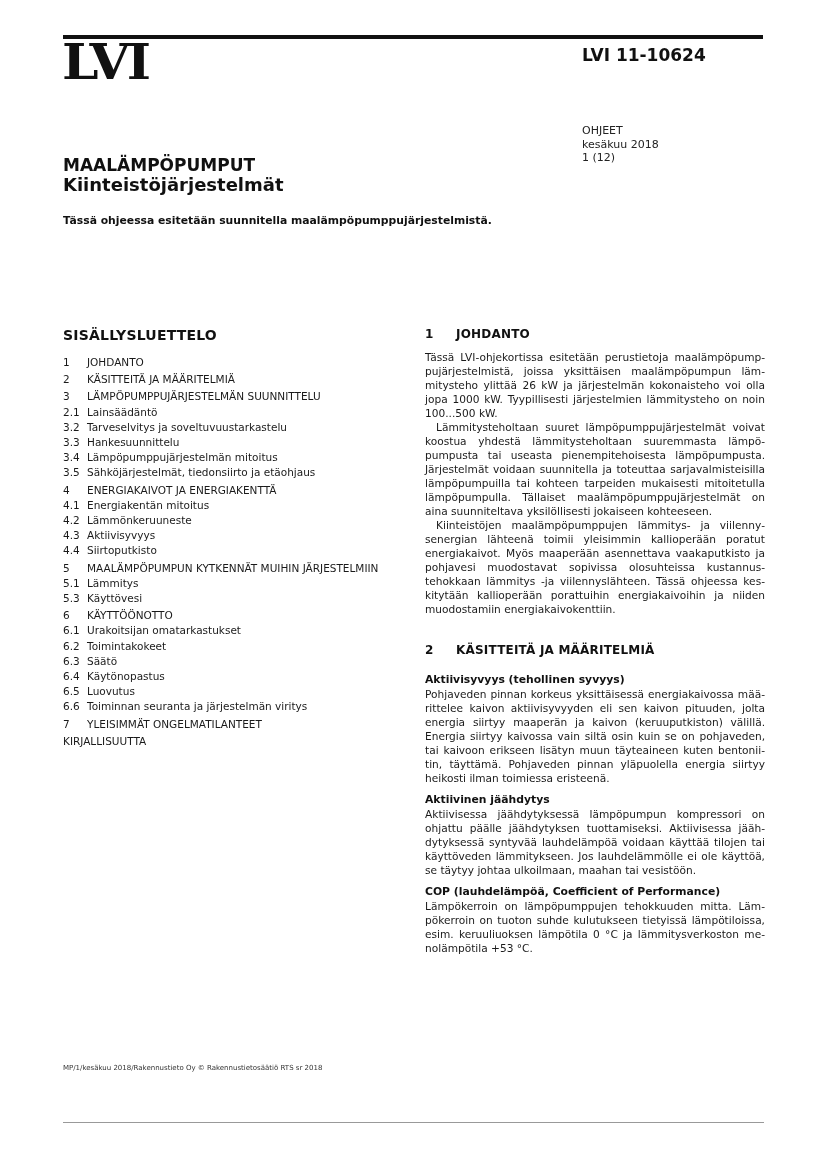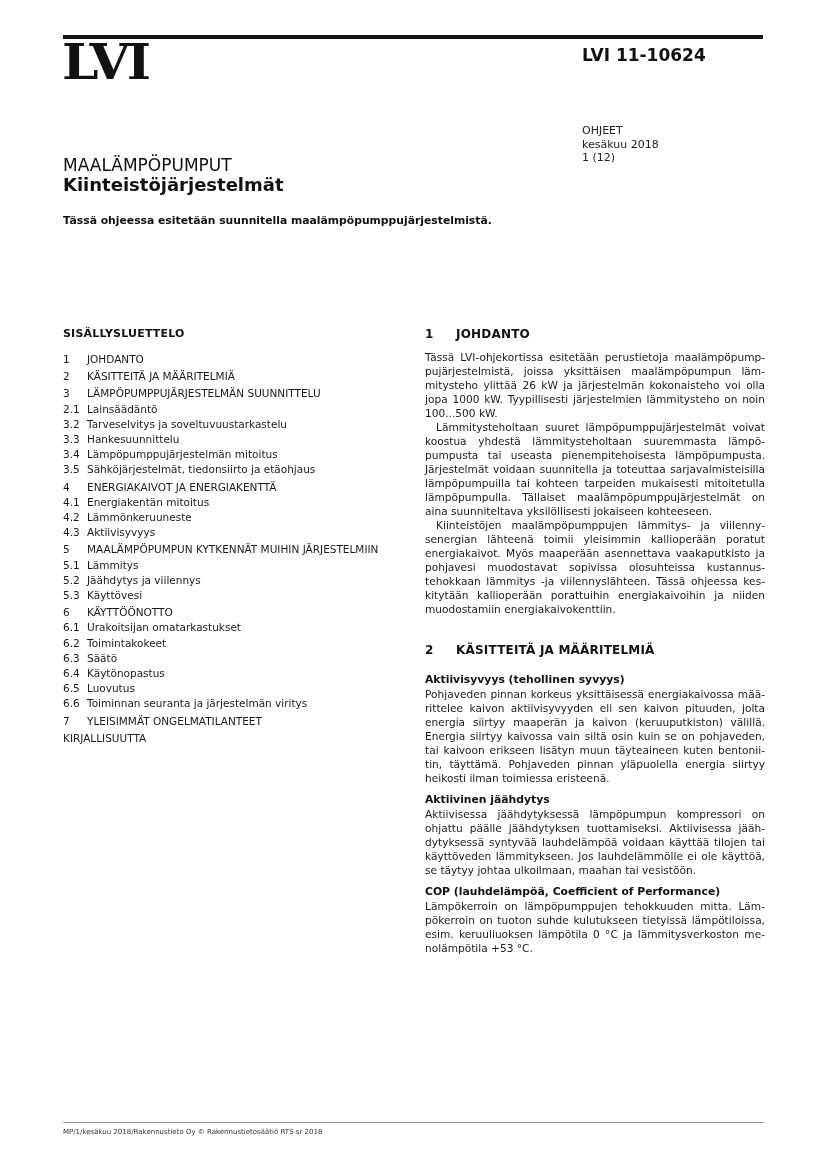--- a/index.html
+++ b/index.html
@@ -6,41 +6,41 @@
   html, body { width: 827px; height: 1169px; background: #ffffff; overflow: hidden; }
   body { position: relative; font-family: "DejaVu Sans", sans-serif; color: #111; }
 
   .top-rule { position: absolute; left: 63px; top: 35px; width: 700px; height: 4px; background: #111; }
   .logo { position: absolute; left: 62px; top: 38px; font-family: "DejaVu Serif", serif; font-weight: bold; font-size: 52px; line-height: 50px; letter-spacing: -3px; color: #111; transform: scaleY(0.95); transform-origin: top left; }
 
   .doc-code { position: absolute; left: 582px; top: 45px; font-weight: bold; font-size: 17px; color: #111; }
   .doc-meta { position: absolute; left: 582px; top: 83px; font-size: 11px; line-height: 13.5px; color: #222; margin-top: 41px; }
 
   .title-block { position: absolute; left: 63px; top: 155px; }
-  .main-title { font-weight: normal; font-size: 17px; line-height: 20px; color: #111; }
+  .main-title { font-weight: bold; font-size: 17px; line-height: 20px; color: #111; }
   .sub-title { font-weight: bold; font-size: 18px; line-height: 20px; color: #111; }
   .intro { position: absolute; left: 63px; top: 214px; font-weight: bold; font-size: 10.8px; color: #111; }
 
   .toc { position: absolute; left: 63px; top: 327px; width: 340px; }
-  .toc-title { font-weight: bold; font-size: 11px; margin-bottom: 12px; letter-spacing: 0.2px; }
+  .toc-title { font-weight: bold; font-size: 14px; margin-bottom: 12px; letter-spacing: 0.2px; }
   .toc-item { font-size: 10.5px; line-height: 15.2px; display: flex; color: #1a1a1a; }
   .toc-item .num { width: 24px; flex: none; }
   .toc-item.major { margin-top: 2px; }
   .toc-item.major .num { width: 24px; }
   .toc-item.first { margin-top: 0; }
 
   .right-col { position: absolute; left: 425px; top: 327px; width: 340px; }
   .sec-head { font-weight: bold; font-size: 12px; display: flex; letter-spacing: 0.2px; }
   .sec-head .num { width: 31px; flex: none; }
   .p { font-size: 10.6px; line-height: 14px; text-align: justify; color: #1a1a1a; hyphens: manual; }
   .p.indent { text-indent: 11px; }
   .term { font-weight: bold; font-size: 10.8px; line-height: 15px; color: #111; }
 
   .footer-rule { position: absolute; left: 63px; top: 1122px; width: 701px; height: 1px; background: #999; }
-  .footer { position: absolute; left: 63px; top: 1128px; font-size: 7px; color: #333; }
+  .footer { position: absolute; left: 63px; top: 1064px; font-size: 7px; color: #333; }
 </style>
 </head>
 <body>
 
 <div class="top-rule"></div>
 <div class="logo">LVI</div>
 
 <div class="doc-code">LVI 11-10624</div>
 <div class="doc-meta">
   <div>OHJEET</div>
@@ -98,31 +98,31 @@
         <span>Energiakentän mitoitus</span>
       </div>
       <div class="toc-item">
         <span class="num">4.2</span>
         <span>Lämmönkeruuneste</span>
       </div>
       <div class="toc-item">
         <span class="num">4.3</span>
         <span>Aktiivisyvyys</span>
       </div>
+      <div class="toc-item">
+        <span class="num">4.4</span>
+        <span>Siirtoputkisto</span>
+      </div>
       <div class="toc-item major">
         <span class="num">5</span>
         <span>MAALÄMPÖPUMPUN KYTKENNÄT MUIHIN JÄRJESTELMIIN</span>
       </div>
       <div class="toc-item">
         <span class="num">5.1</span>
         <span>Lämmitys</span>
-      </div>
-      <div class="toc-item">
-        <span class="num">5.2</span>
-        <span>Jäähdytys ja viilennys</span>
       </div>
       <div class="toc-item">
         <span class="num">5.3</span>
         <span>Käyttövesi</span>
       </div>
       <div class="toc-item major">
         <span class="num">6</span>
         <span>KÄYTTÖÖNOTTO</span>
       </div>
       <div class="toc-item">

